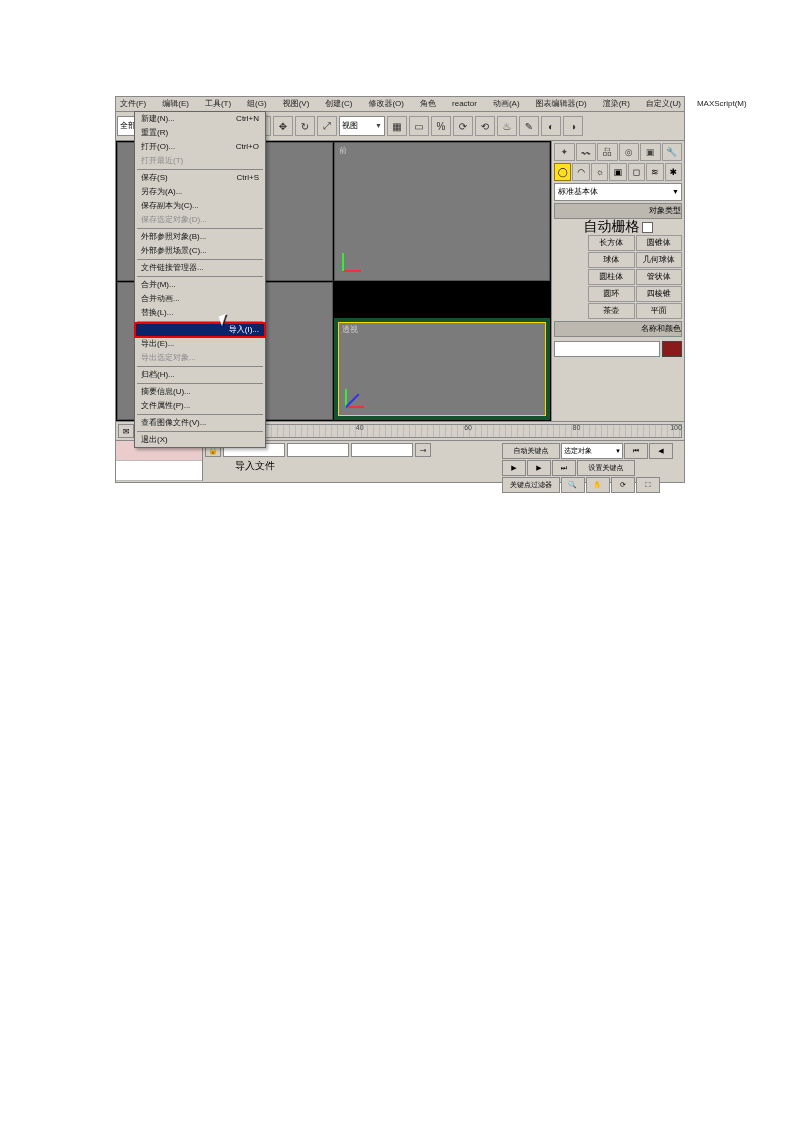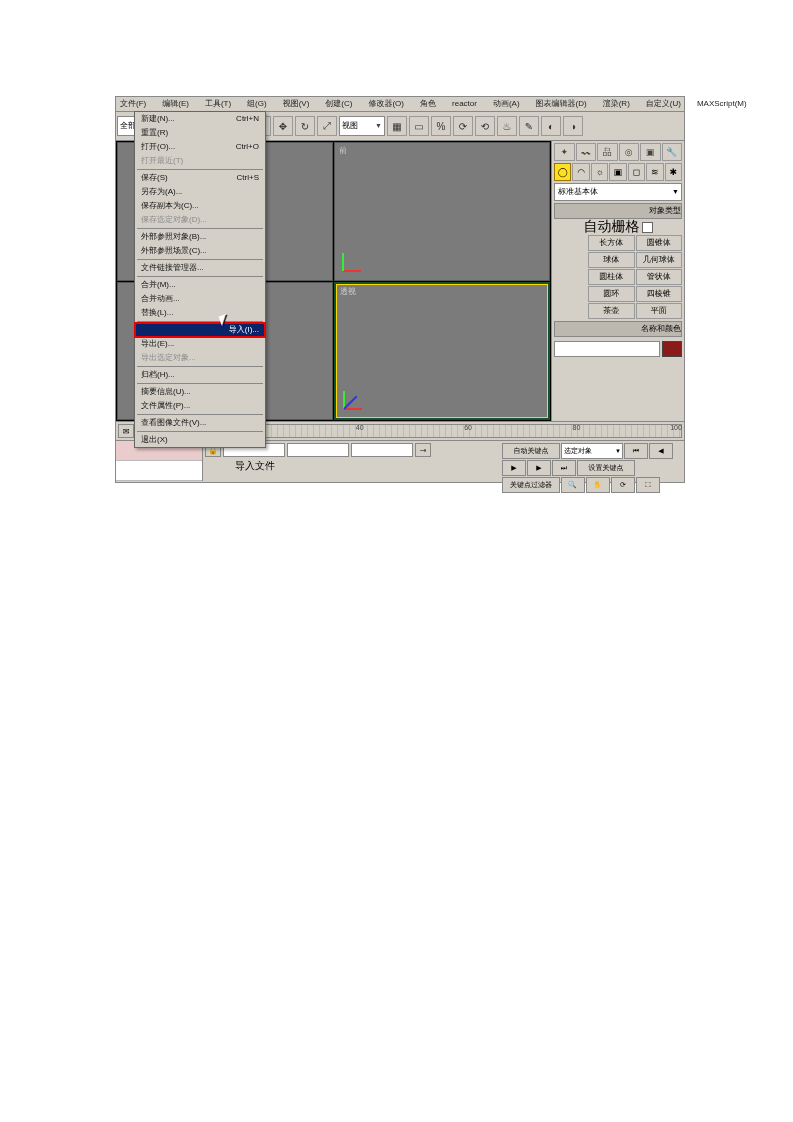--- a/index.html
+++ b/index.html
@@ -93,22 +93,23 @@
     background: #000;
     gap: 1px;
     padding: 1px;
   }
   .viewport {
     background: #7b7b7b;
     position: relative;
     border: 1px solid #555;
   }
   .viewport.active {
-    border: 2px solid #14532d;
+    border: 4px solid #14532d;
     box-shadow: inset 0 0 0 1px #ffd800;
+    margin-top: 36px;
   }
   .vp-label {
     position: absolute;
     top: 2px;
     left: 4px;
     color: #ccc;
     font-size: 8px;
   }
   .vp-axis {
     position: absolute;

